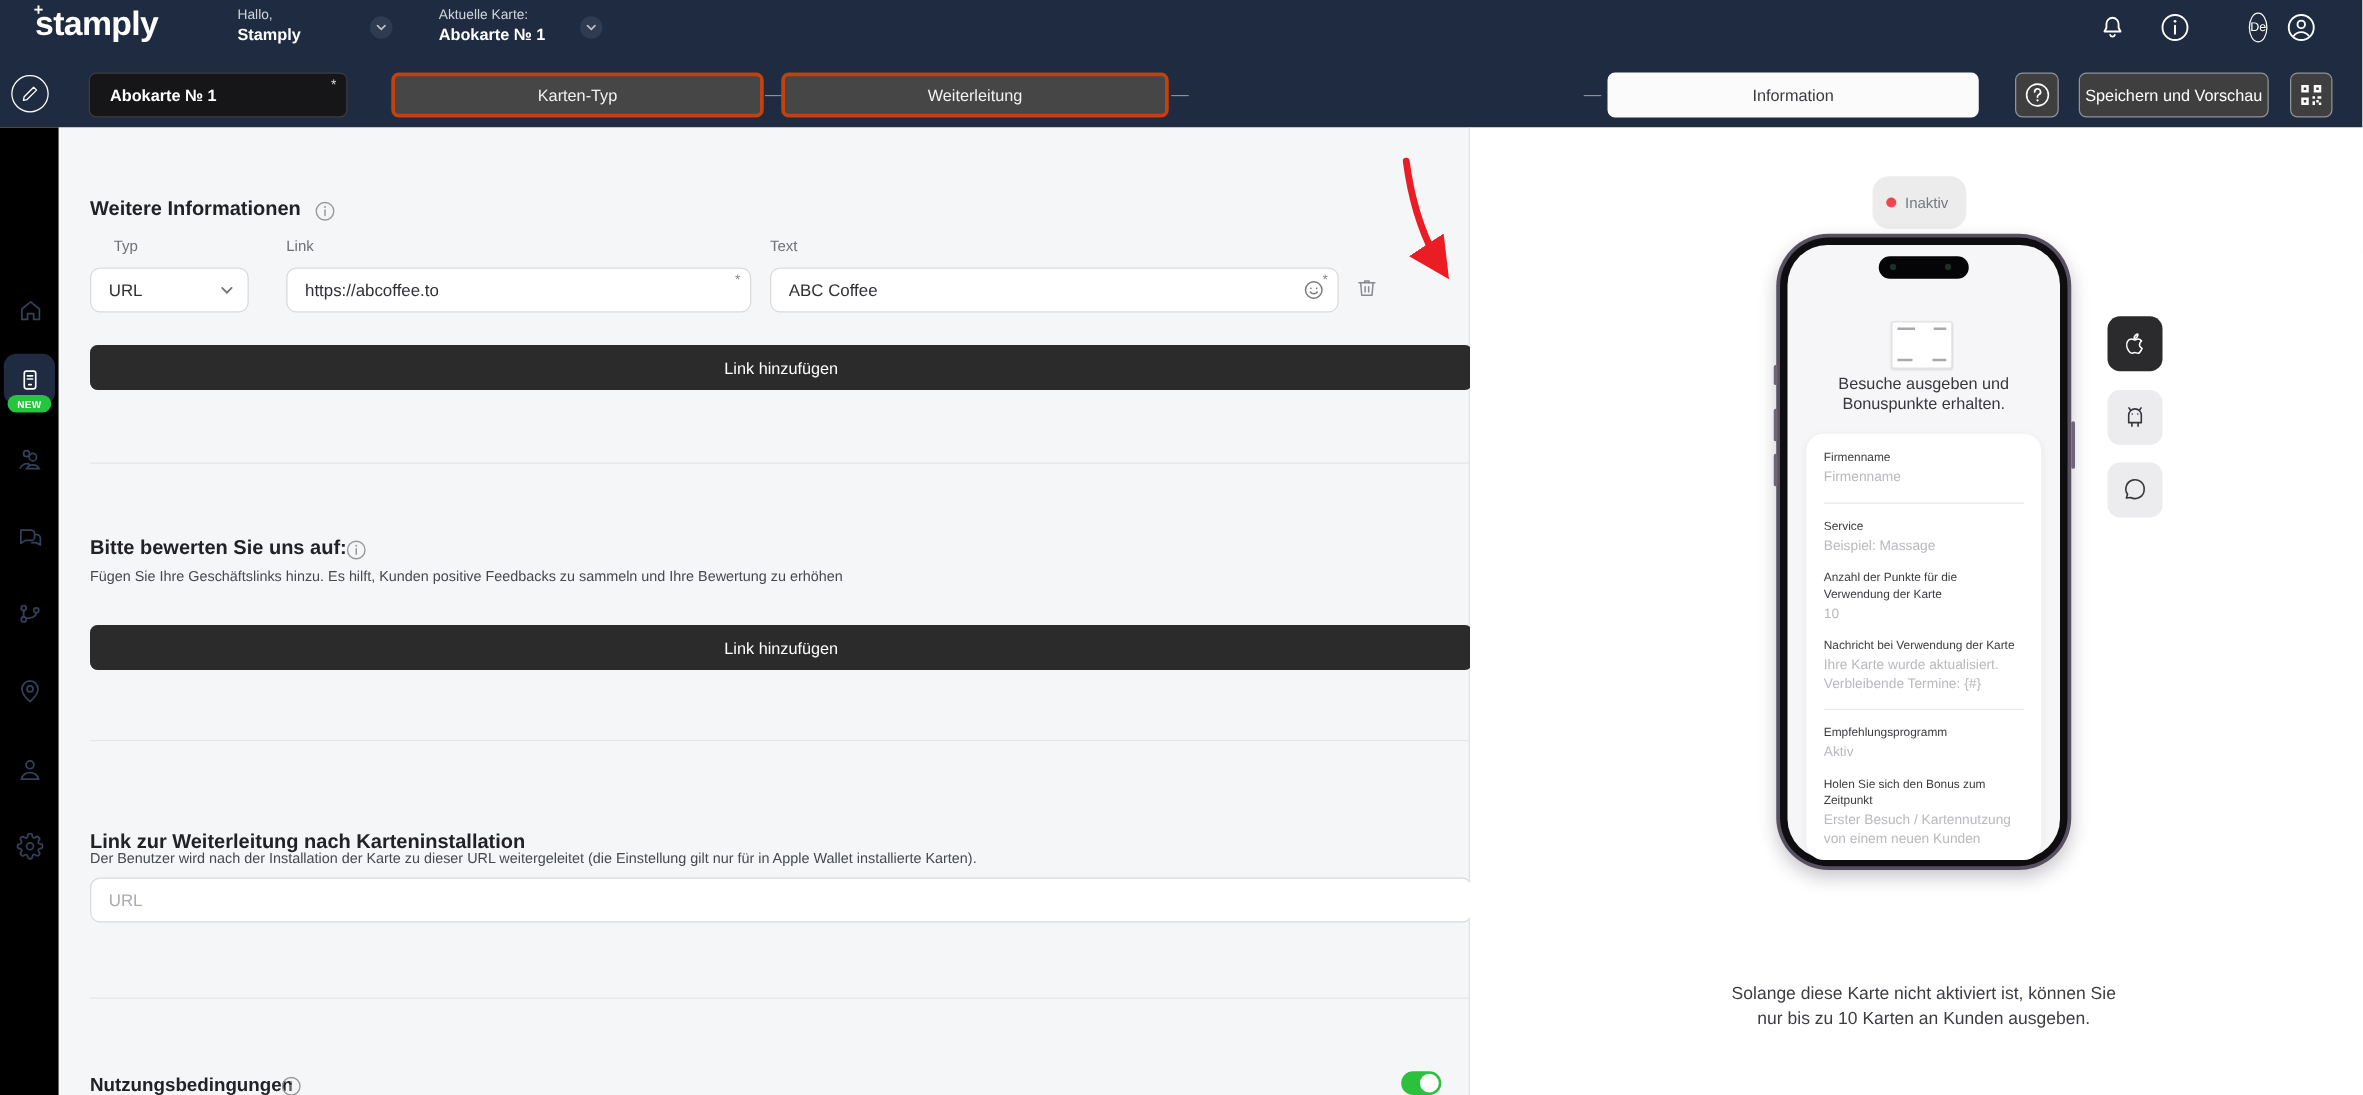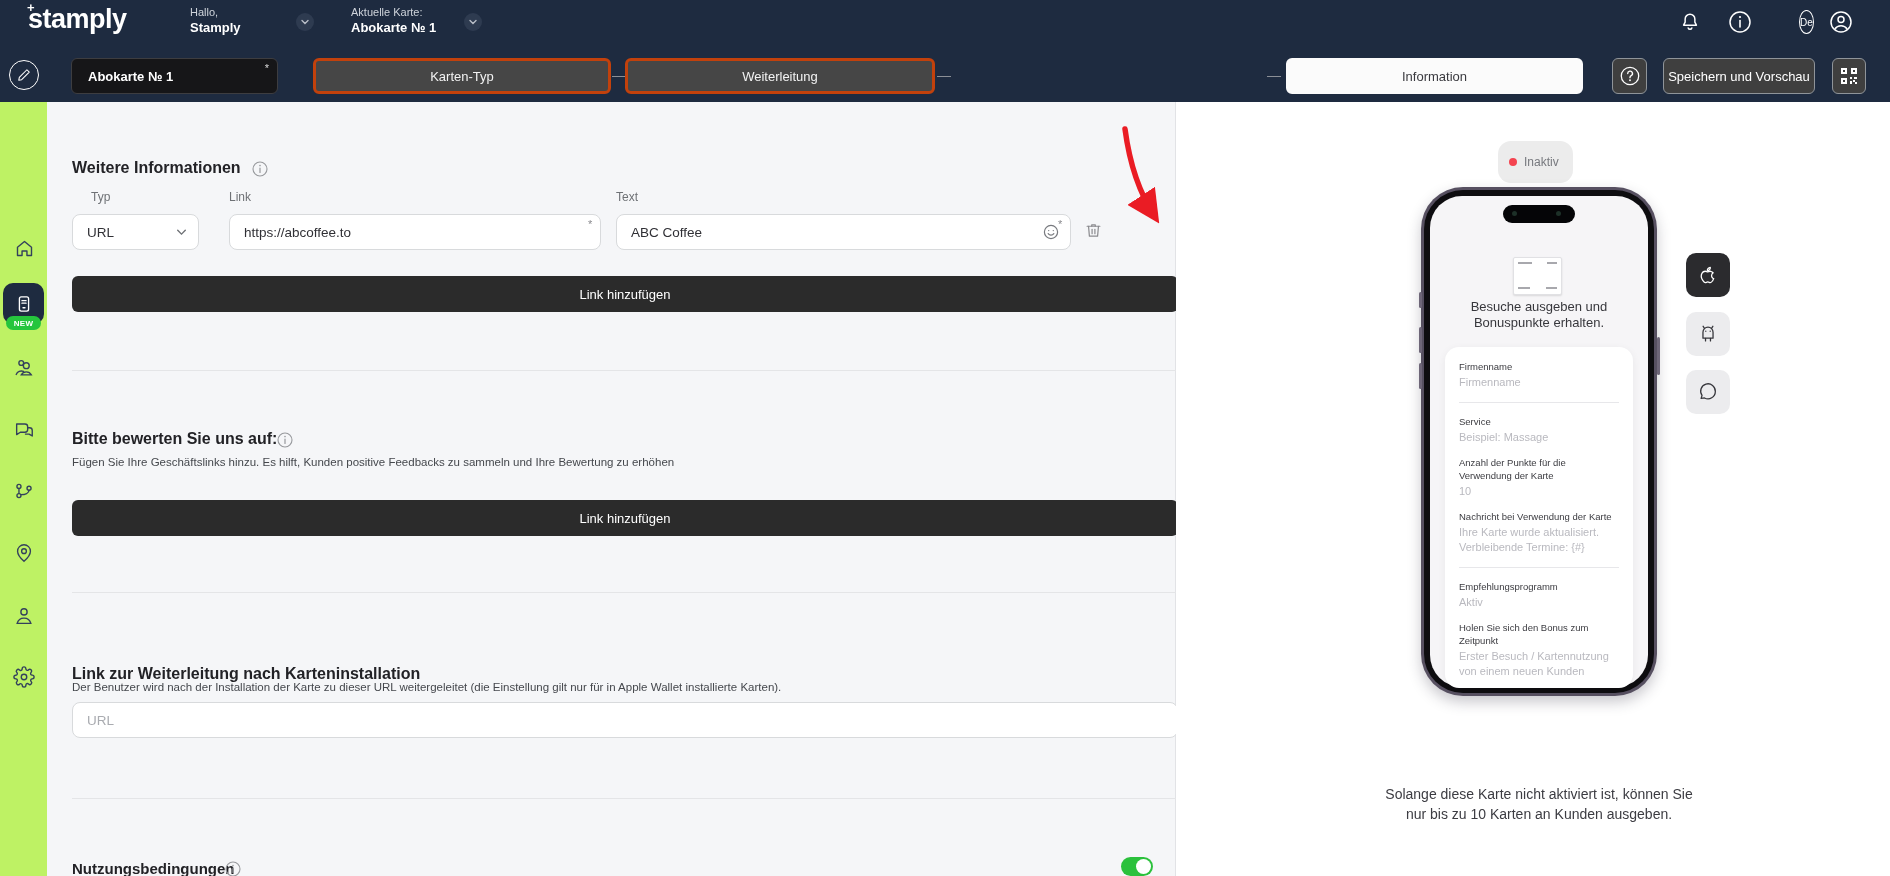--- a/index.html
+++ b/index.html
@@ -24,21 +24,21 @@
   .namebox { position:absolute; left:71px; top:14px; width:207px; height:36px; background:#161618; border:1px solid #3d3d40; border-radius:6px; color:#fff; font-size:13px; font-weight:bold; display:flex; align-items:center; padding-left:16px; }
   .namebox .req { position:absolute; right:8px; top:3px; font-size:11px; font-weight:normal; color:#d9d9d9; }
   .tab { position:absolute; top:14px; height:36px; background:#464646; border:3px solid #c2410c; border-radius:6px; color:#f2f2f2; font-size:13px; display:flex; align-items:center; justify-content:center; }
   .tab.active { background:#fbfbfb; border-color:#fbfbfb; color:#3a3a3f; }
   .dash { position:absolute; top:23px; color:#8b8f96; font-size:14px; }
   .sqbtn { position:absolute; top:14px; height:36px; background:#3f3f3f; border:1px solid #8f9499; border-radius:6px; color:#fff; display:flex; align-items:center; justify-content:center; }
   .savebtn { font-size:13px; }
 
   
   .content { position:relative; height:774px; }
-  .siderail { position:absolute; left:0; top:0; width:47px; height:774px; background:#bef264; }
+  .siderail { position:absolute; left:0; top:0; width:47px; height:774px; background:#000000; }
   .mainpanel { position:absolute; left:47px; top:0; width:1129px; height:774px; background:#f5f6f8; border-right:1px solid #e2e3e6; }
   .rightpanel { position:absolute; left:1176px; top:0; width:714px; height:774px; background:#ffffff; }
 
   
   .sicon { position:absolute; left:13px; width:22px; height:22px; color:#33415c; display:flex; align-items:center; justify-content:center; }
   .sactive { position:absolute; left:3px; top:181px; width:41px; height:41px; background:#1e2b40; border-radius:10px; color:#fff; display:flex; align-items:center; justify-content:center; }
   .newbadge { position:absolute; left:6px; top:214px; width:35px; height:14px; background:#25c53d; border-radius:8px; color:#fff; font-size:8px; font-weight:bold; display:flex; align-items:center; justify-content:center; letter-spacing:0.3px; }
 
   
   .stitle { position:absolute; font-size:16px; font-weight:bold; color:#222226; }

